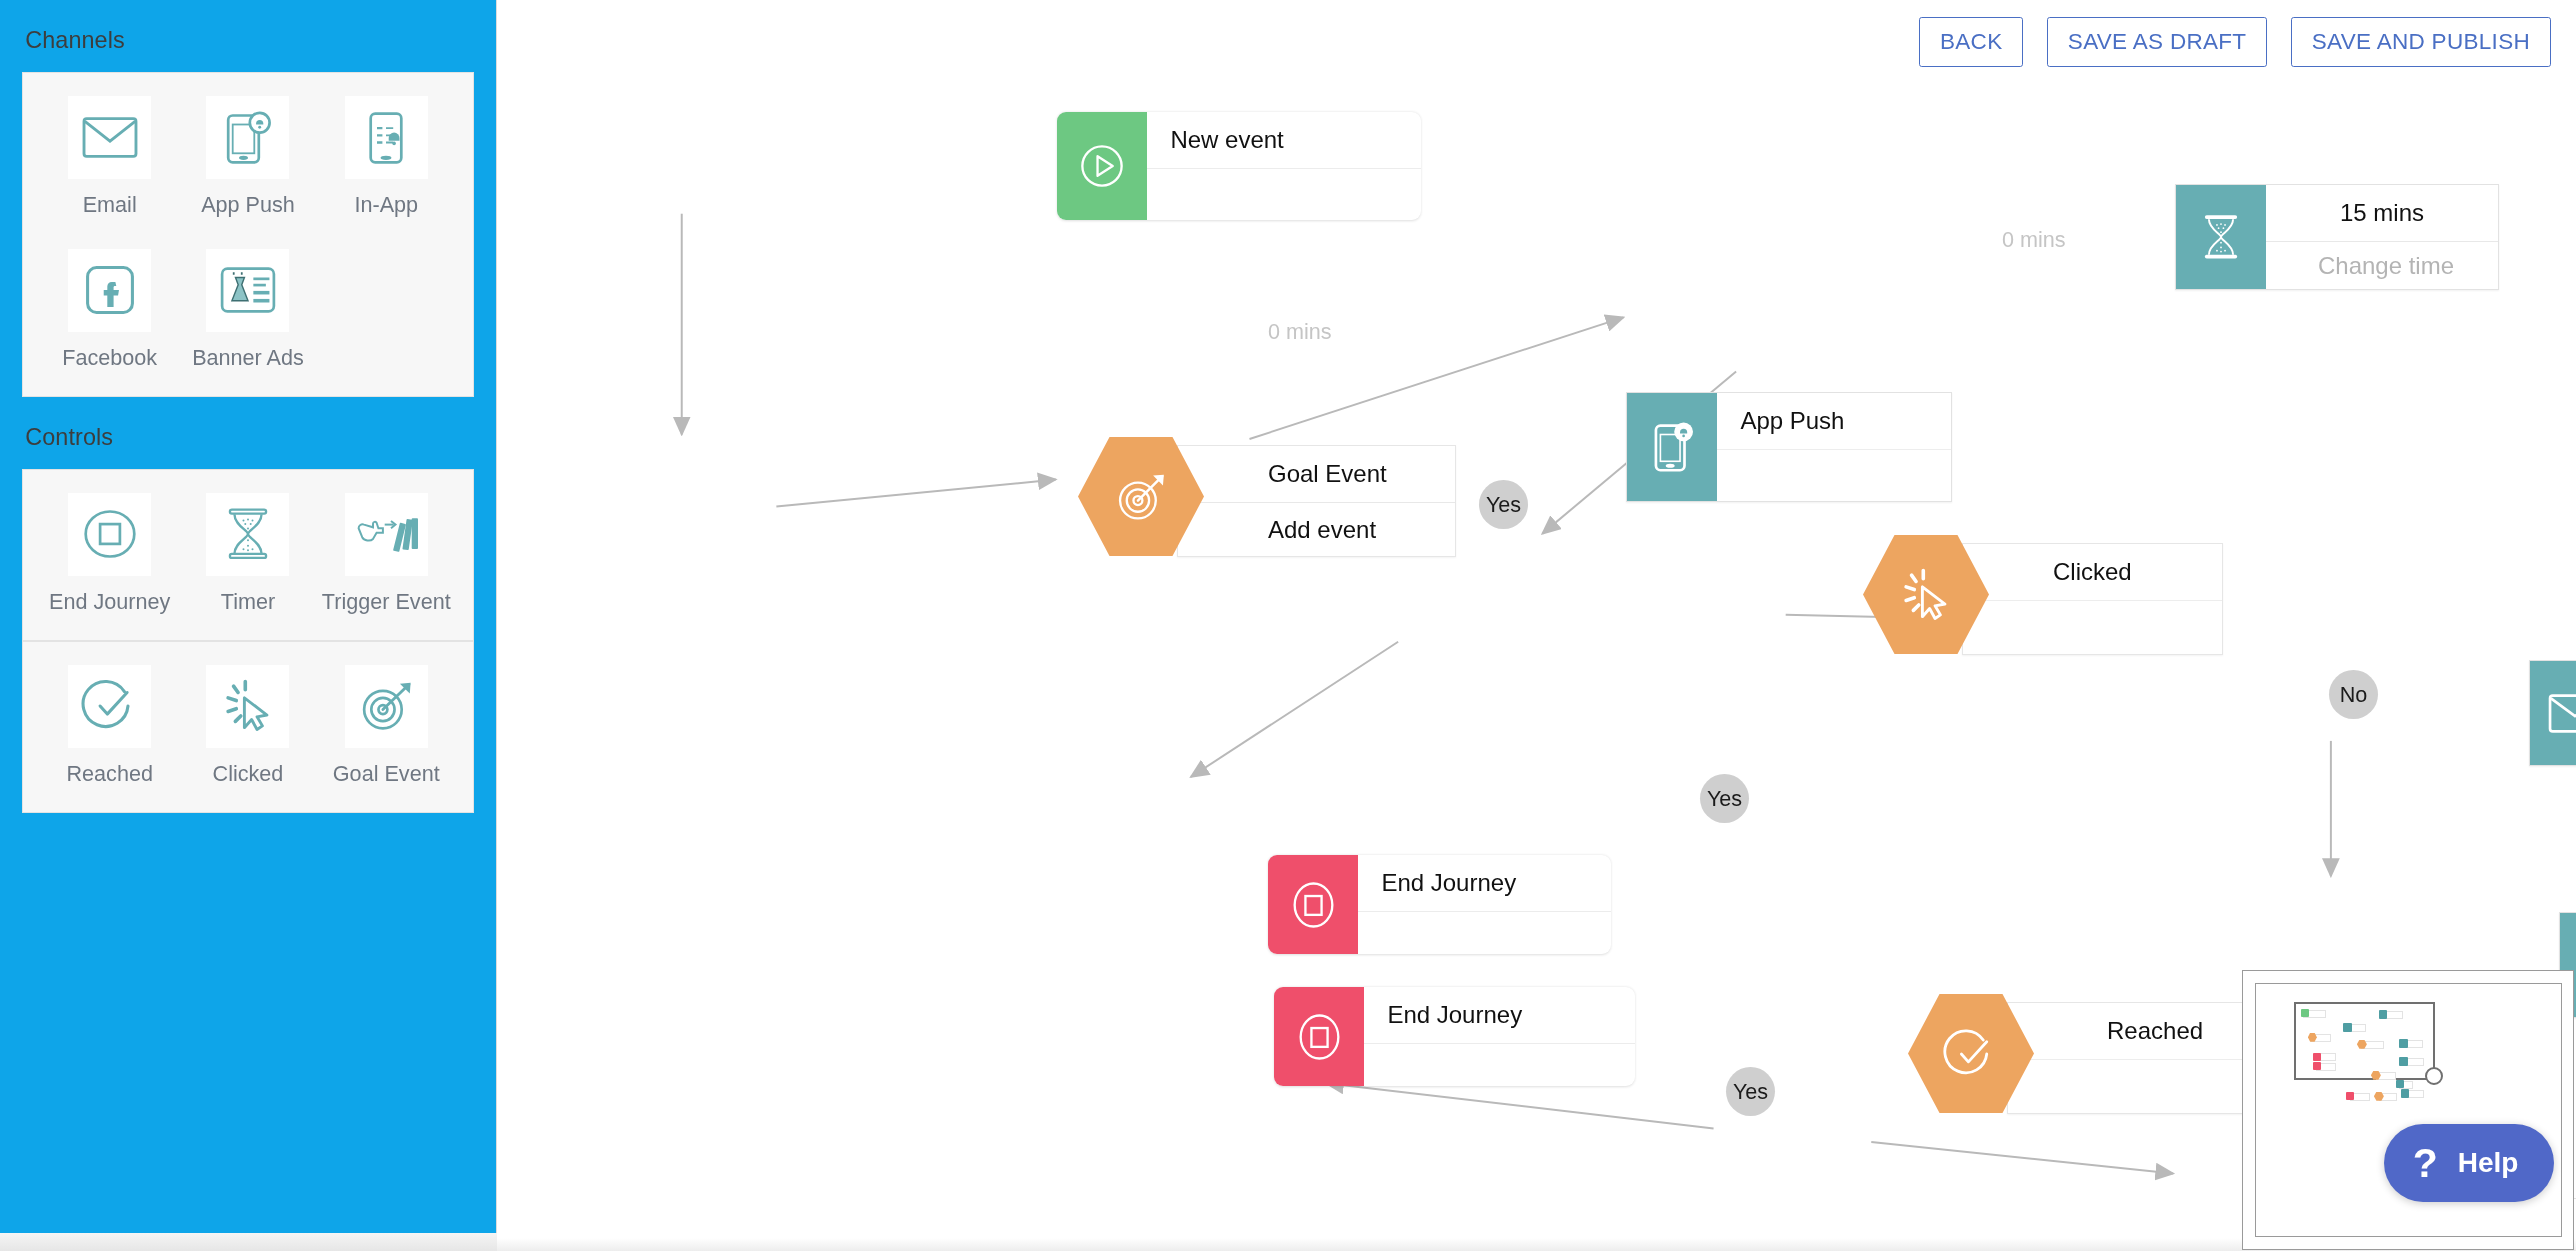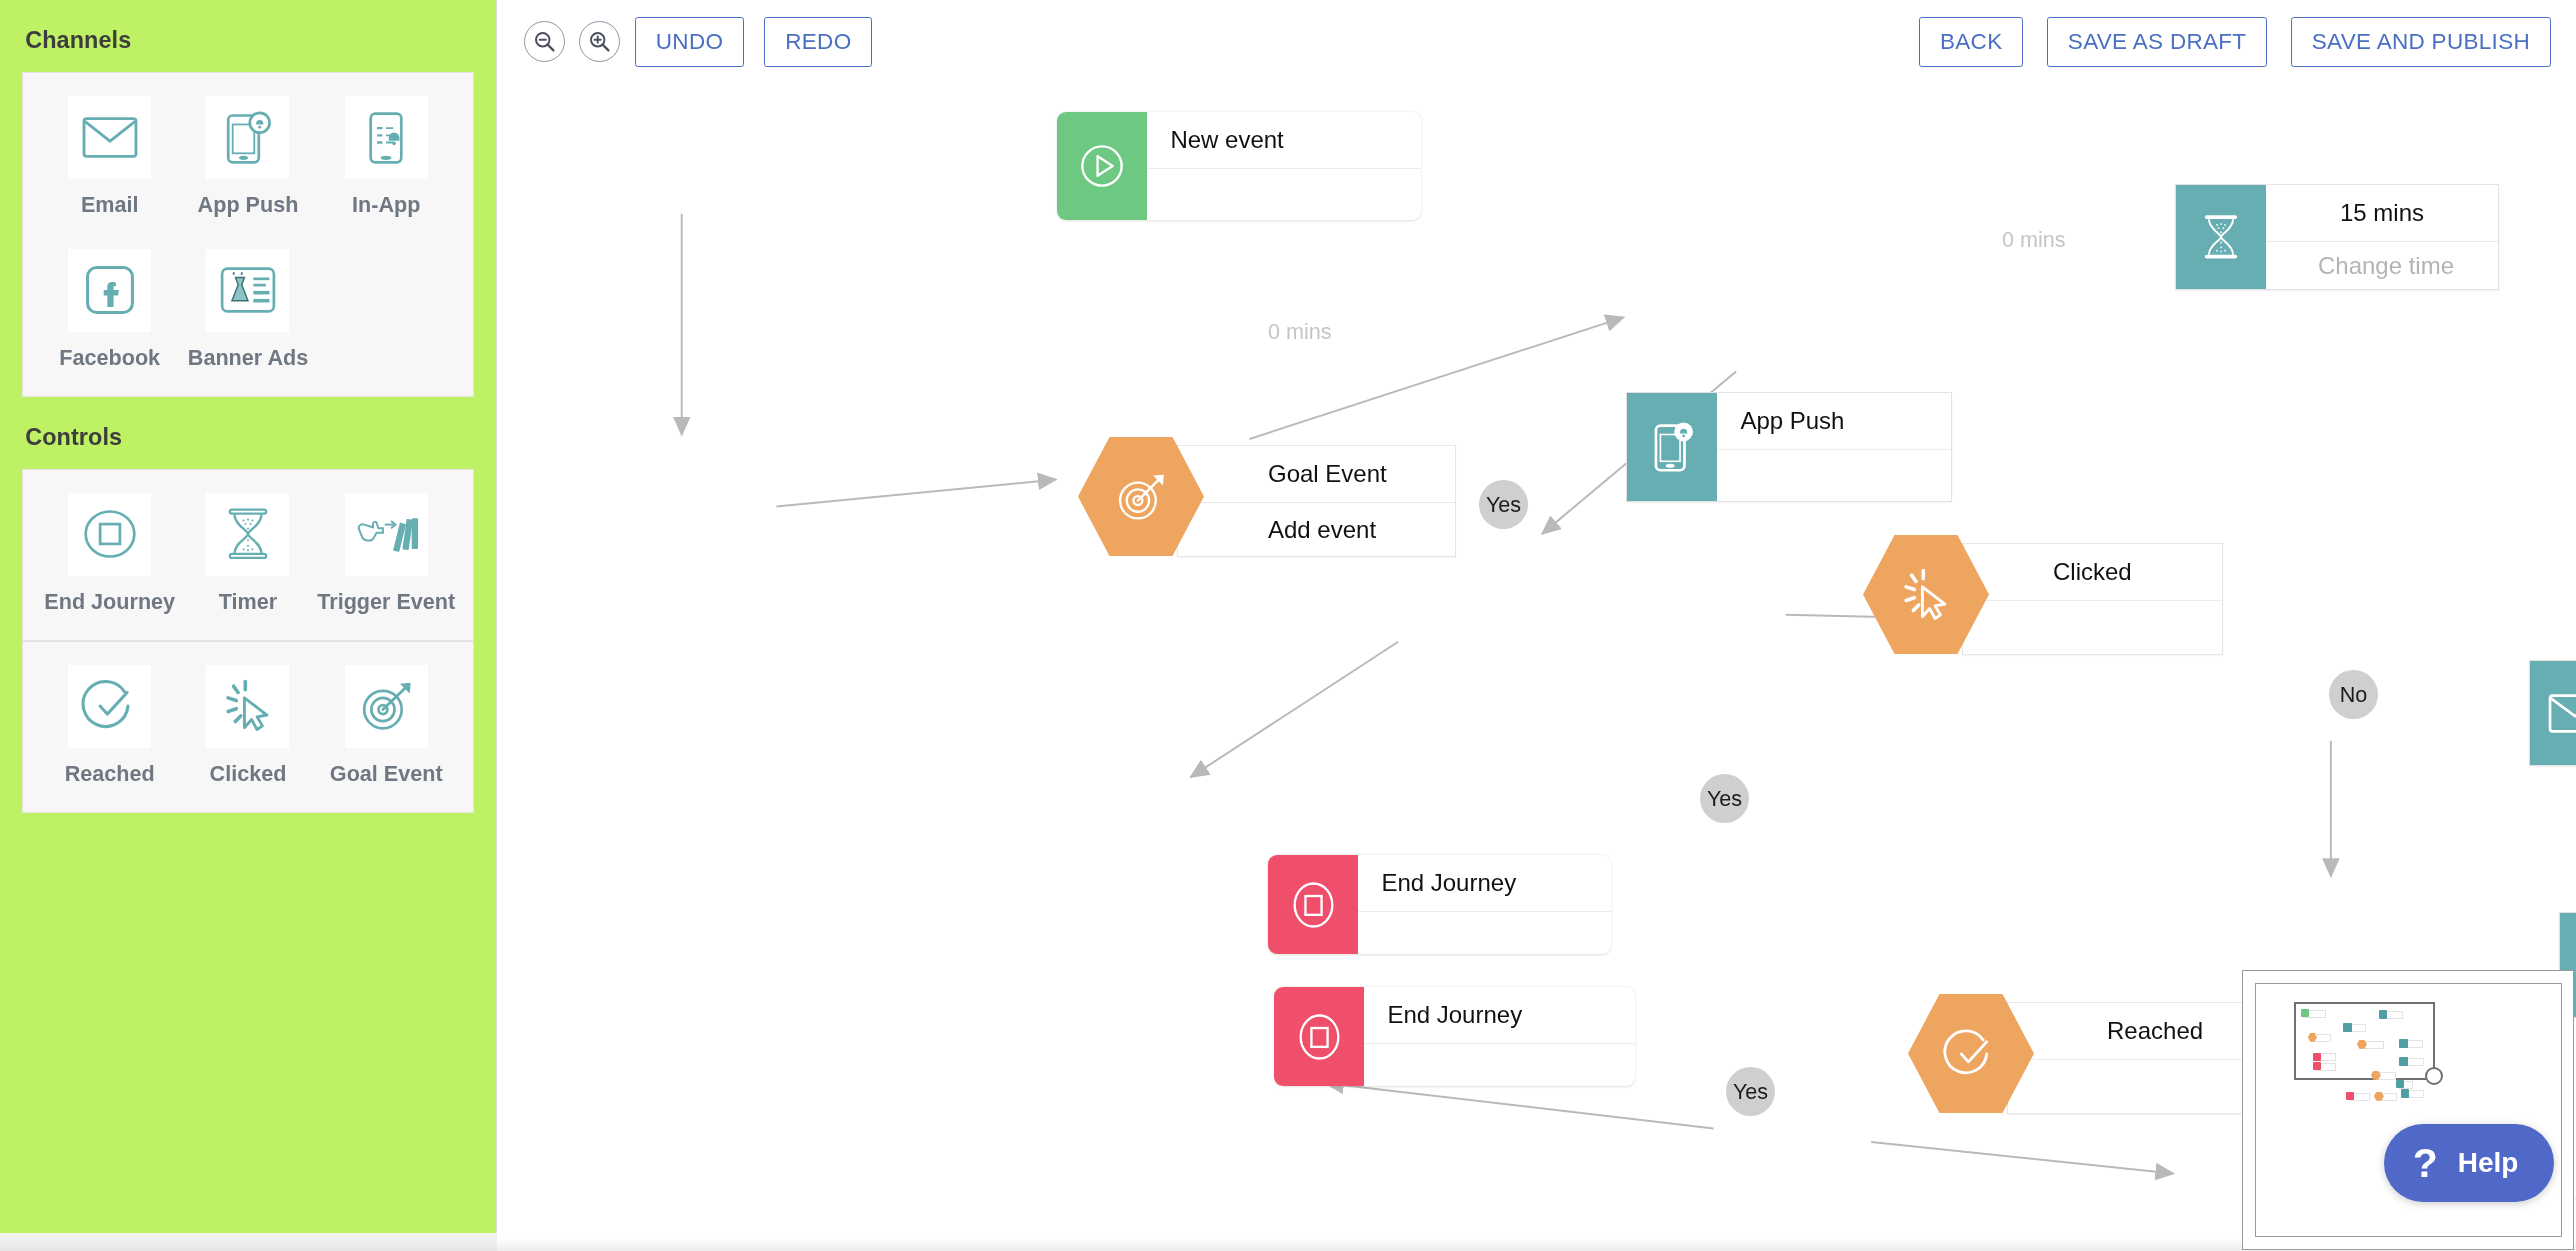--- a/index.html
+++ b/index.html
@@ -7,26 +7,25 @@
     width: 2576px; height: 1251px;
     font-family: "Liberation Sans", sans-serif;
     background: #ffffff;
     overflow: hidden;
   }
   .app { position: relative; width: 2576px; height: 1251px; display: flex; }
 
   
   .sidebar {
     width: 497px; height: 1251px;
-    background: #bef264;
+    background: #0ea5e9;
     border-right: 0.9px solid #dcdcdc;
     padding: 0 21.6px;
     position: relative;
     flex: 0 0 497px;
-    font-weight: bold;
   }
   .section-title {
     font-size: 23.4px; color: #3d3d3d;
     padding: 27px 0 18px 3.6px;
     letter-spacing: 0.1px;
   }
   .palette-box {
     border: 0.9px solid #e3e3e3;
     background: #f7f7f7;
     padding: 23.4px 18px 25px 18px;
@@ -357,38 +356,20 @@
           <div class="pal-label">Goal Event</div>
         </div>
       </div>
     </div>
     <div class="sb-shadow"></div>
   </aside>
 
   <div class="main">
 
     <div class="toolbar">
-      <div class="tb-left">
-        <div class="zoom-btn">
-          <svg width="25" height="25" viewBox="0 0 28 28">
-              <circle cx="12" cy="12" r="7.5" fill="none" stroke="#4a4f63" stroke-width="2.2"></circle>
-              <path d="M17.5 17.5 L24 24" stroke="#4a4f63" stroke-width="2.6" stroke-linecap="round"></path>
-              <path d="M8.5 12 h7" stroke="#4a4f63" stroke-width="2.2" stroke-linecap="round"></path>
-            </svg>
-        </div>
-        <div class="zoom-btn">
-          <svg width="25" height="25" viewBox="0 0 28 28">
-              <circle cx="12" cy="12" r="7.5" fill="none" stroke="#4a4f63" stroke-width="2.2"></circle>
-              <path d="M17.5 17.5 L24 24" stroke="#4a4f63" stroke-width="2.6" stroke-linecap="round"></path>
-              <path d="M8.5 12 h7 M12 8.5 v7" stroke="#4a4f63" stroke-width="2.2" stroke-linecap="round"></path>
-            </svg>
-        </div>
-        <div class="tb-btn">UNDO</div>
-        <div class="tb-btn">REDO</div>
-      </div>
       <div class="tb-right">
         <div class="tb-btn">BACK</div>
         <div class="tb-btn">SAVE AS DRAFT</div>
         <div class="tb-btn">SAVE AND PUBLISH</div>
       </div>
     </div>
 
     <div class="canvas">
 
       <svg class="edges" viewBox="0 0 2307 1296">

